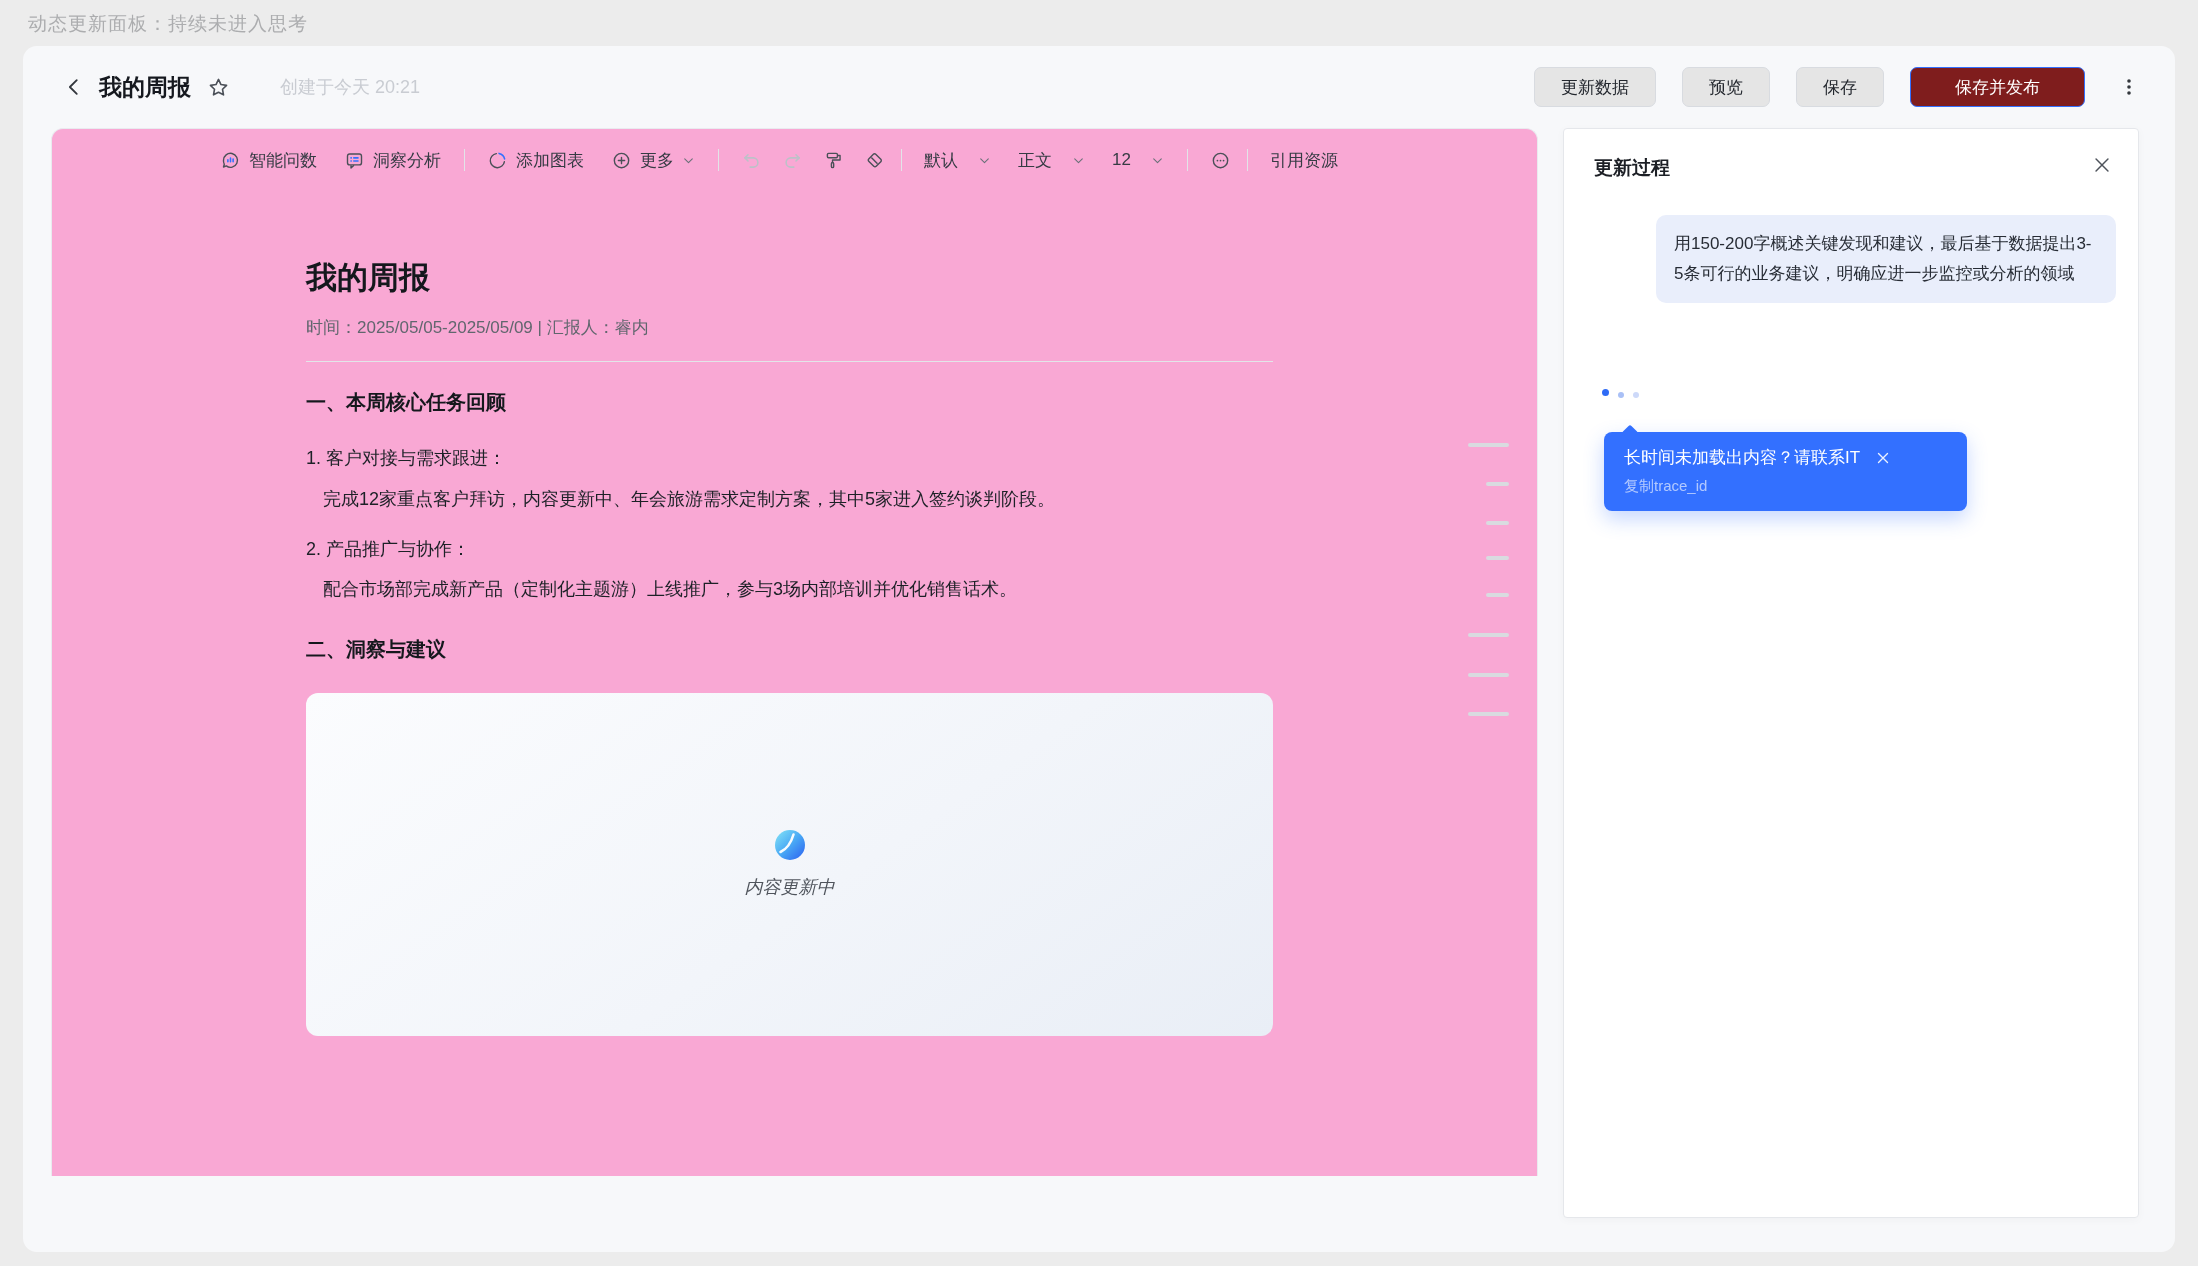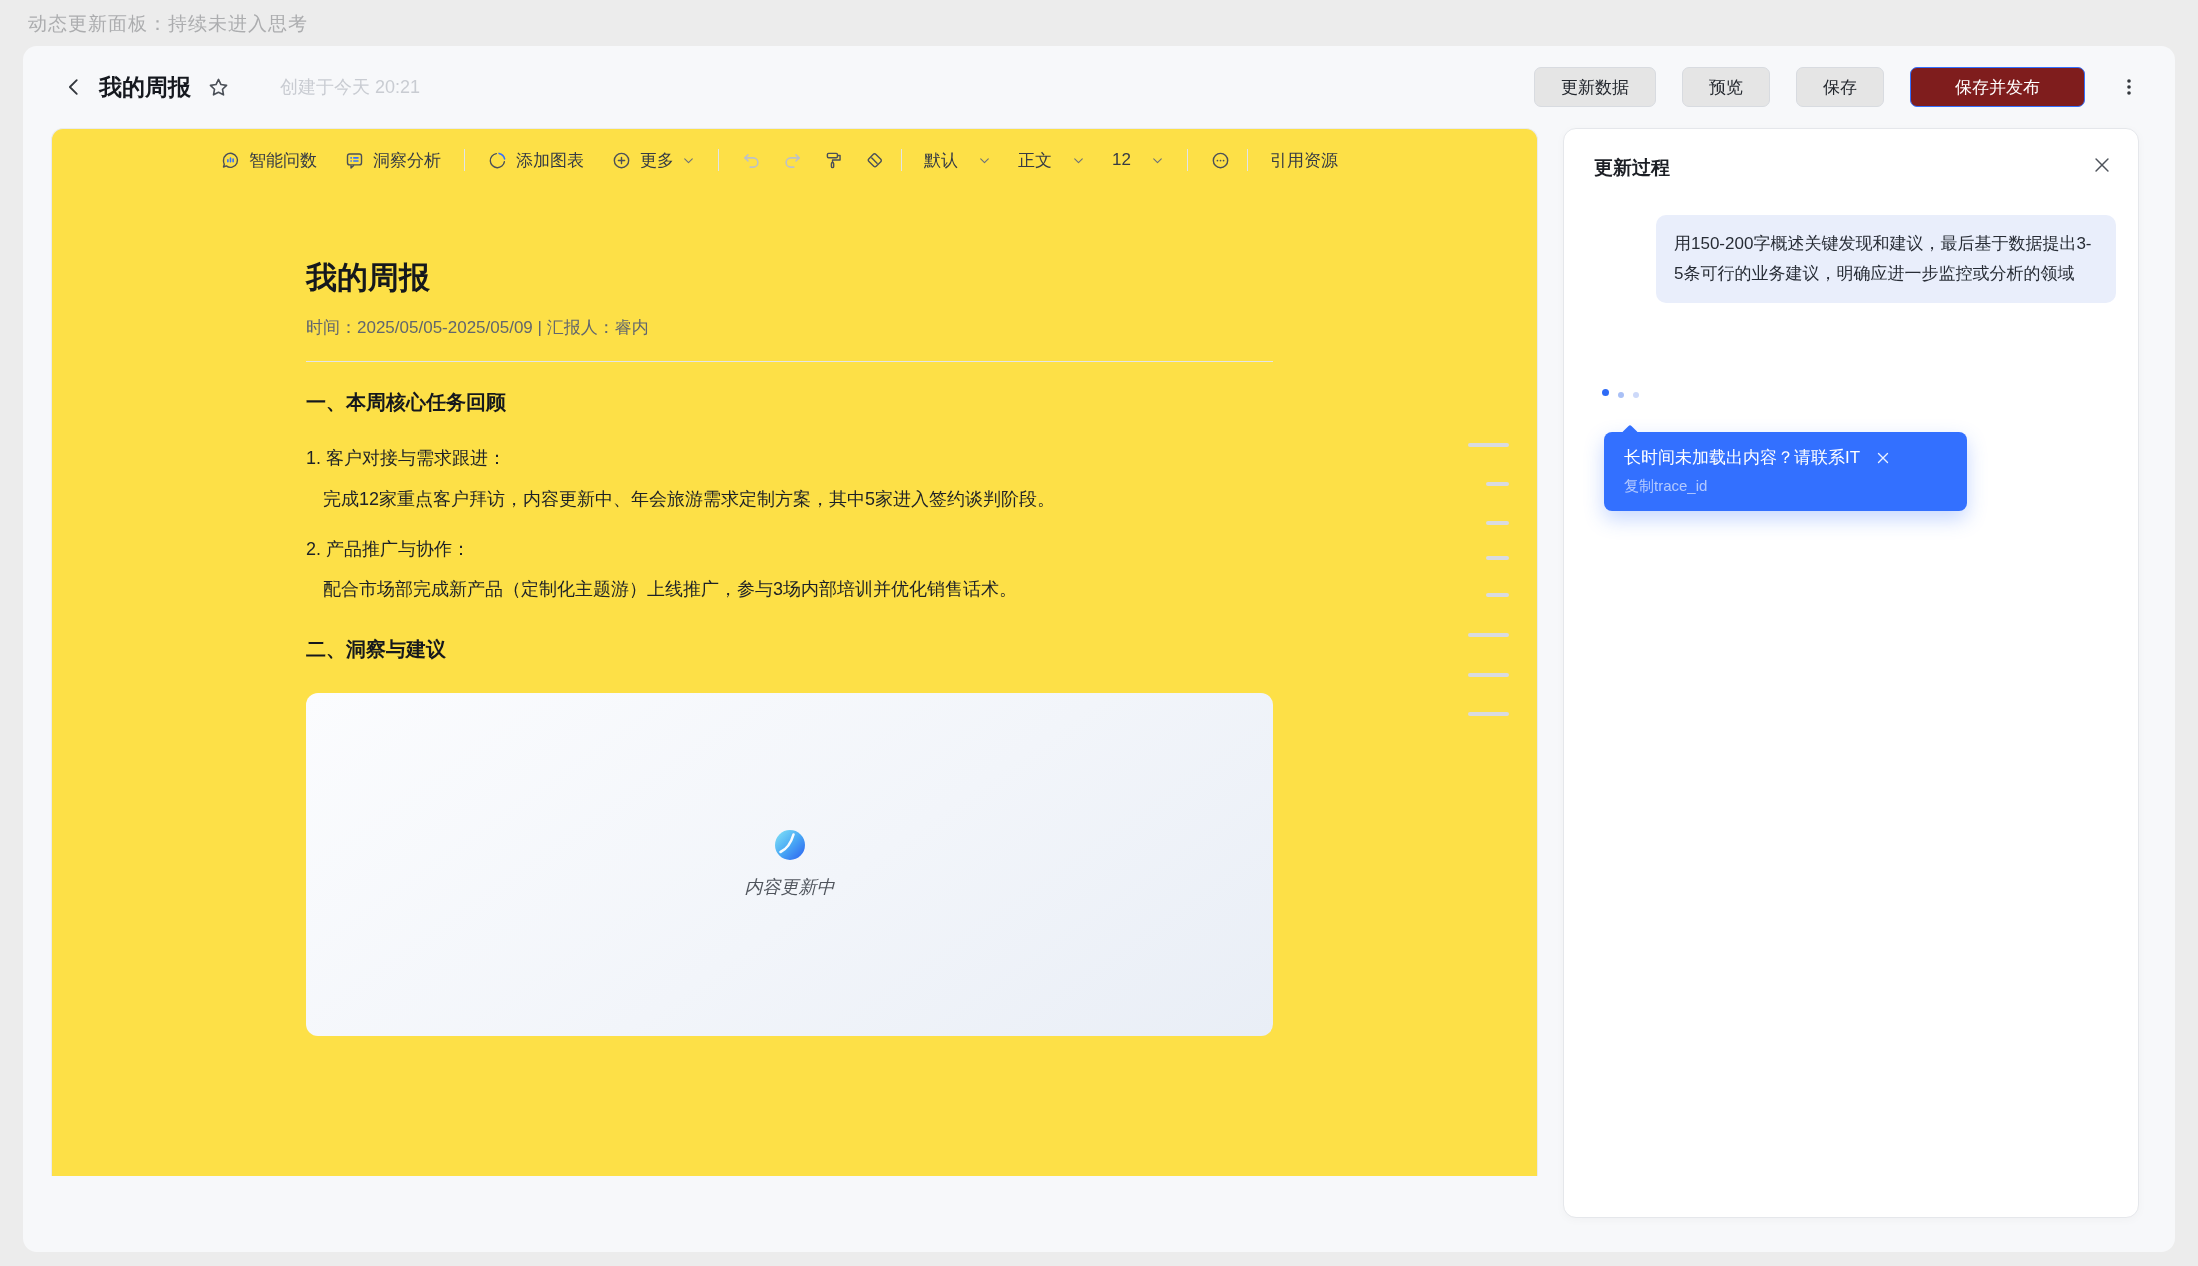--- a/index.html
+++ b/index.html
@@ -44,21 +44,21 @@
     display: flex; align-items: center; cursor: pointer;
     font-family: inherit;
   }
   .btn.primary { background: #7f1d1d; border-color: #3370ff; color: #fff; padding: 0 44px; }
   .kebab { margin-left: 8px; width: 20px; height: 22px; color: #33373d; cursor: pointer; }
 
   
   .editor-card {
     position: absolute; left: 28px; top: 82px;
     width: 1487px; height: 1048px;
-    background: #fde047;
+    background: #f9a8d4;
     border: 1px solid #e9ebef; border-bottom: none;
     border-radius: 12px 12px 0 0;
   }
   .toolbar {
     position: absolute; top: 0; left: 0; right: 0; height: 62px;
     display: flex; align-items: center;
     padding-left: 168px;
   }
   .titem {
     display: flex; align-items: center; gap: 8px;
@@ -93,21 +93,21 @@
   .loading-text { font-size: 18px; color: #4f545c; }
 
   .outline { position: absolute; right: 28px; top: 0; width: 41px; height: 100%; }
   .oline { position: absolute; right: 0; height: 4px; border-radius: 2px; background: #d9dbe0; }
   .oline.long { width: 41px; } .oline.short { width: 23px; }
 
   
   .panel {
     position: absolute; left: 1540px; top: 82px;
     width: 576px; height: 1090px;
-    background: #fff; border: 1px solid #e5e7eb; border-radius: 13px;
+    background: #fff; border: 1px solid #e5e7eb; border-radius: 4px;
     box-shadow: 0 2px 10px rgba(31,35,41,0.03);
   }
   .panel-title { position: absolute; left: 30px; top: 26px; font-size: 19px; font-weight: 700; color: #1c1f25; }
   .panel-close { position: absolute; right: 25px; top: 25px; width: 22px; height: 22px; color: #4e535b; cursor: pointer; }
   .bubble {
     position: absolute; right: 22px; top: 86px; width: 460px;
     padding: 14px 18px;
     background: #e9eefb; border-radius: 10px;
     font-size: 17px; line-height: 30px; color: #272c35;
   }

